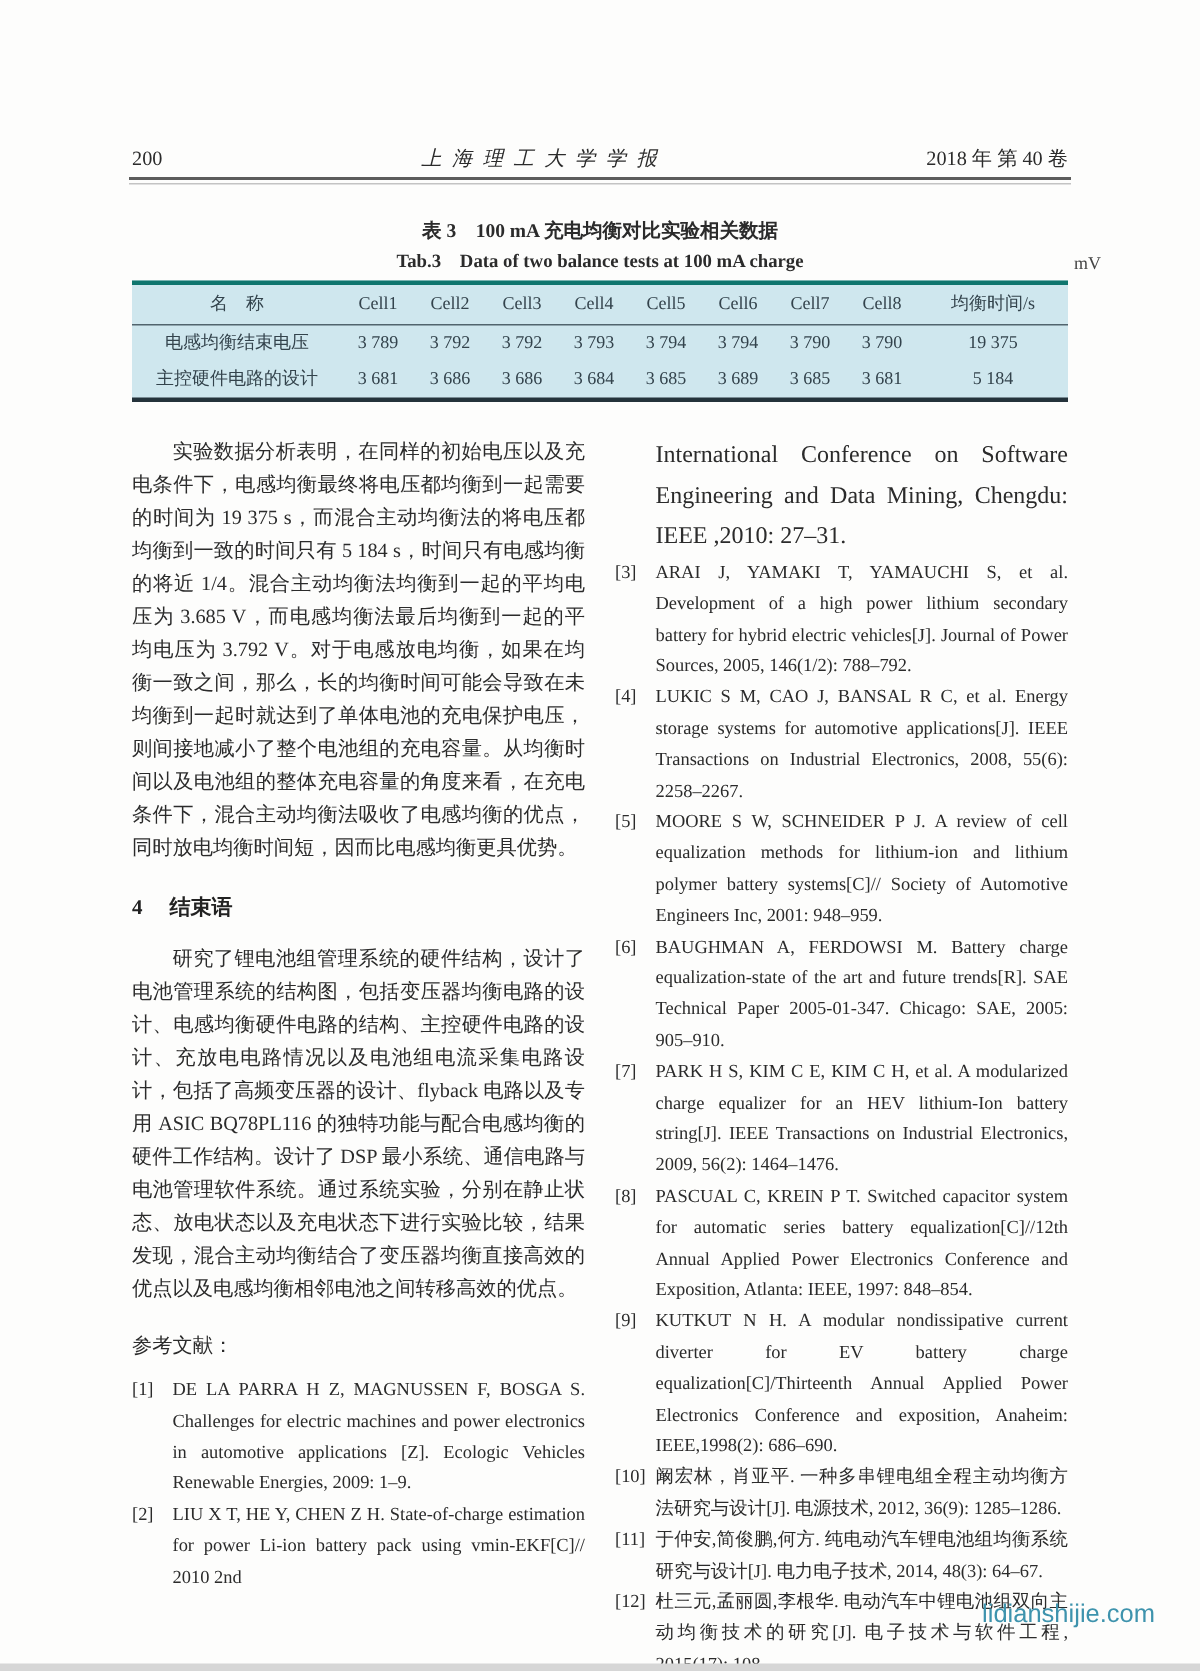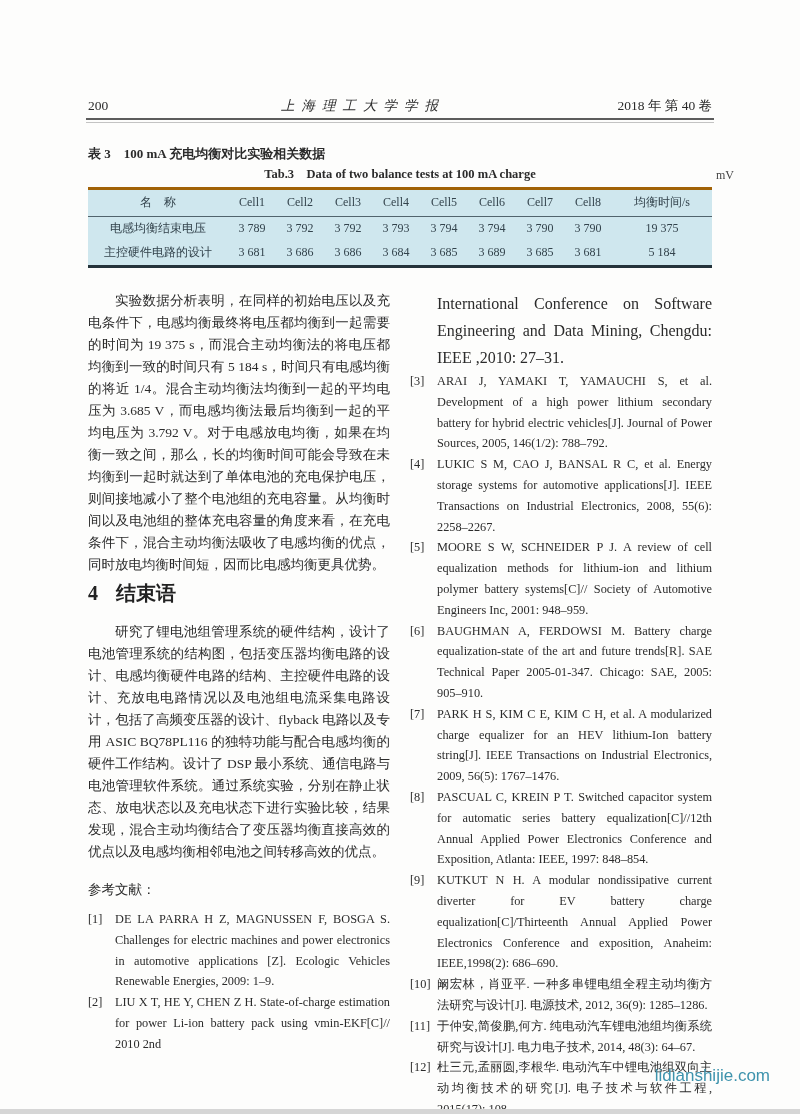--- a/index.html
+++ b/index.html
@@ -16,54 +16,54 @@
     font-size:13.5px;
   }
   .running-head .journal { letter-spacing:7px;font-style:italic; }
   .head-rule {
     position:absolute; top:118px; left:86px; width:628px; height:2px;
     border-top:2px solid #5c5c5c; border-bottom:1px solid #c3c3c3;
   }
   
   .cap-zh {
     position:absolute; top:145px; left:88px; width:624px;
-    text-align:left; font-weight:bold; font-size:13px;
+    text-align:center; font-weight:bold; font-size:13px;
   }
   .cap-en {
     position:absolute; top:166px; left:88px; width:624px;
     text-align:center; font-weight:bold; font-size:12.5px;
   }
   .unit {
     position:absolute; top:168px; right:66px; font-size:12px; color:#444;
   }
   
   table.data {
     position:absolute; top:187px; left:88px; width:624px;
     border-collapse:collapse; background:#cfe7ee;
     font-size:12px; color:#33434c;
-    border-top:3px solid #a16207; border-bottom:3px solid #24333b;
+    border-top:3px solid #0f766e; border-bottom:3px solid #24333b;
   }
   table.data th {
     font-weight:normal; padding:4px 1px 5px; text-align:center;
     border-bottom:1.5px solid #51646d; white-space:nowrap;
   }
   table.data td {
     padding:3px 1px 4px; text-align:center; white-space:nowrap;
   }
   
   .body-cols {
     position:absolute; top:290px; left:88px; width:624px;
     display:flex; gap:20px;
   }
   .col { width:302px; text-align:justify; }
   .para {
     margin:0; font-size:13.5px; line-height:22px; text-indent:2em;
   }
   .section-head {
-    margin:4px 0 14px; font-size:20px; font-weight:bold; color:#222;
+    margin:20px 0 14px; font-size:14px; font-weight:bold; color:#222;
     text-align:left;
   }
   .section-head .num { margin-right:18px; }
   .refs-head {
     margin:18px 0 10px; font-size:13.5px; font-weight:normal; text-align:left;
   }
   .ref { display:flex; font-size:12.3px; line-height:20.8px; margin:0; }
   .ref .ref-num { flex:none; width:27px; }
   .ref .ref-text { flex:1; text-align:justify; }
   .ref-cont {
@@ -193,21 +193,21 @@
       <div class="ref">
         <span class="ref-num">[5]</span>
         <span class="ref-text">MOORE S W, SCHNEIDER P J. A review of cell equalization methods for lithium-ion and lithium polymer battery systems[C]// Society of Automotive Engineers Inc, 2001: 948–959.</span>
       </div>
       <div class="ref">
         <span class="ref-num">[6]</span>
         <span class="ref-text">BAUGHMAN A, FERDOWSI M. Battery charge equalization-state of the art and future trends[R]. SAE Technical Paper 2005-01-347. Chicago: SAE, 2005: 905–910.</span>
       </div>
       <div class="ref">
         <span class="ref-num">[7]</span>
-        <span class="ref-text">PARK H S, KIM C E, KIM C H, et al. A modularized charge equalizer for an HEV lithium-Ion battery string[J]. IEEE Transactions on Industrial Electronics, 2009, 56(5): 1767–1476.</span>
+        <span class="ref-text">PARK H S, KIM C E, KIM C H, et al. A modularized charge equalizer for an HEV lithium-Ion battery string[J]. IEEE Transactions on Industrial Electronics, 2009, 56(2): 1464–1476.</span>
       </div>
       <div class="ref">
         <span class="ref-num">[8]</span>
         <span class="ref-text">PASCUAL C, KREIN P T. Switched capacitor system for automatic series battery equalization[C]//12th Annual Applied Power Electronics Conference and Exposition, Atlanta: IEEE, 1997: 848–854.</span>
       </div>
       <div class="ref">
         <span class="ref-num">[9]</span>
         <span class="ref-text">KUTKUT N H. A modular nondissipative current diverter for EV battery charge equalization[C]/Thirteenth Annual Applied Power Electronics Conference and exposition, Anaheim: IEEE,1998(2): 686–690.</span>
       </div>
       <div class="ref">

